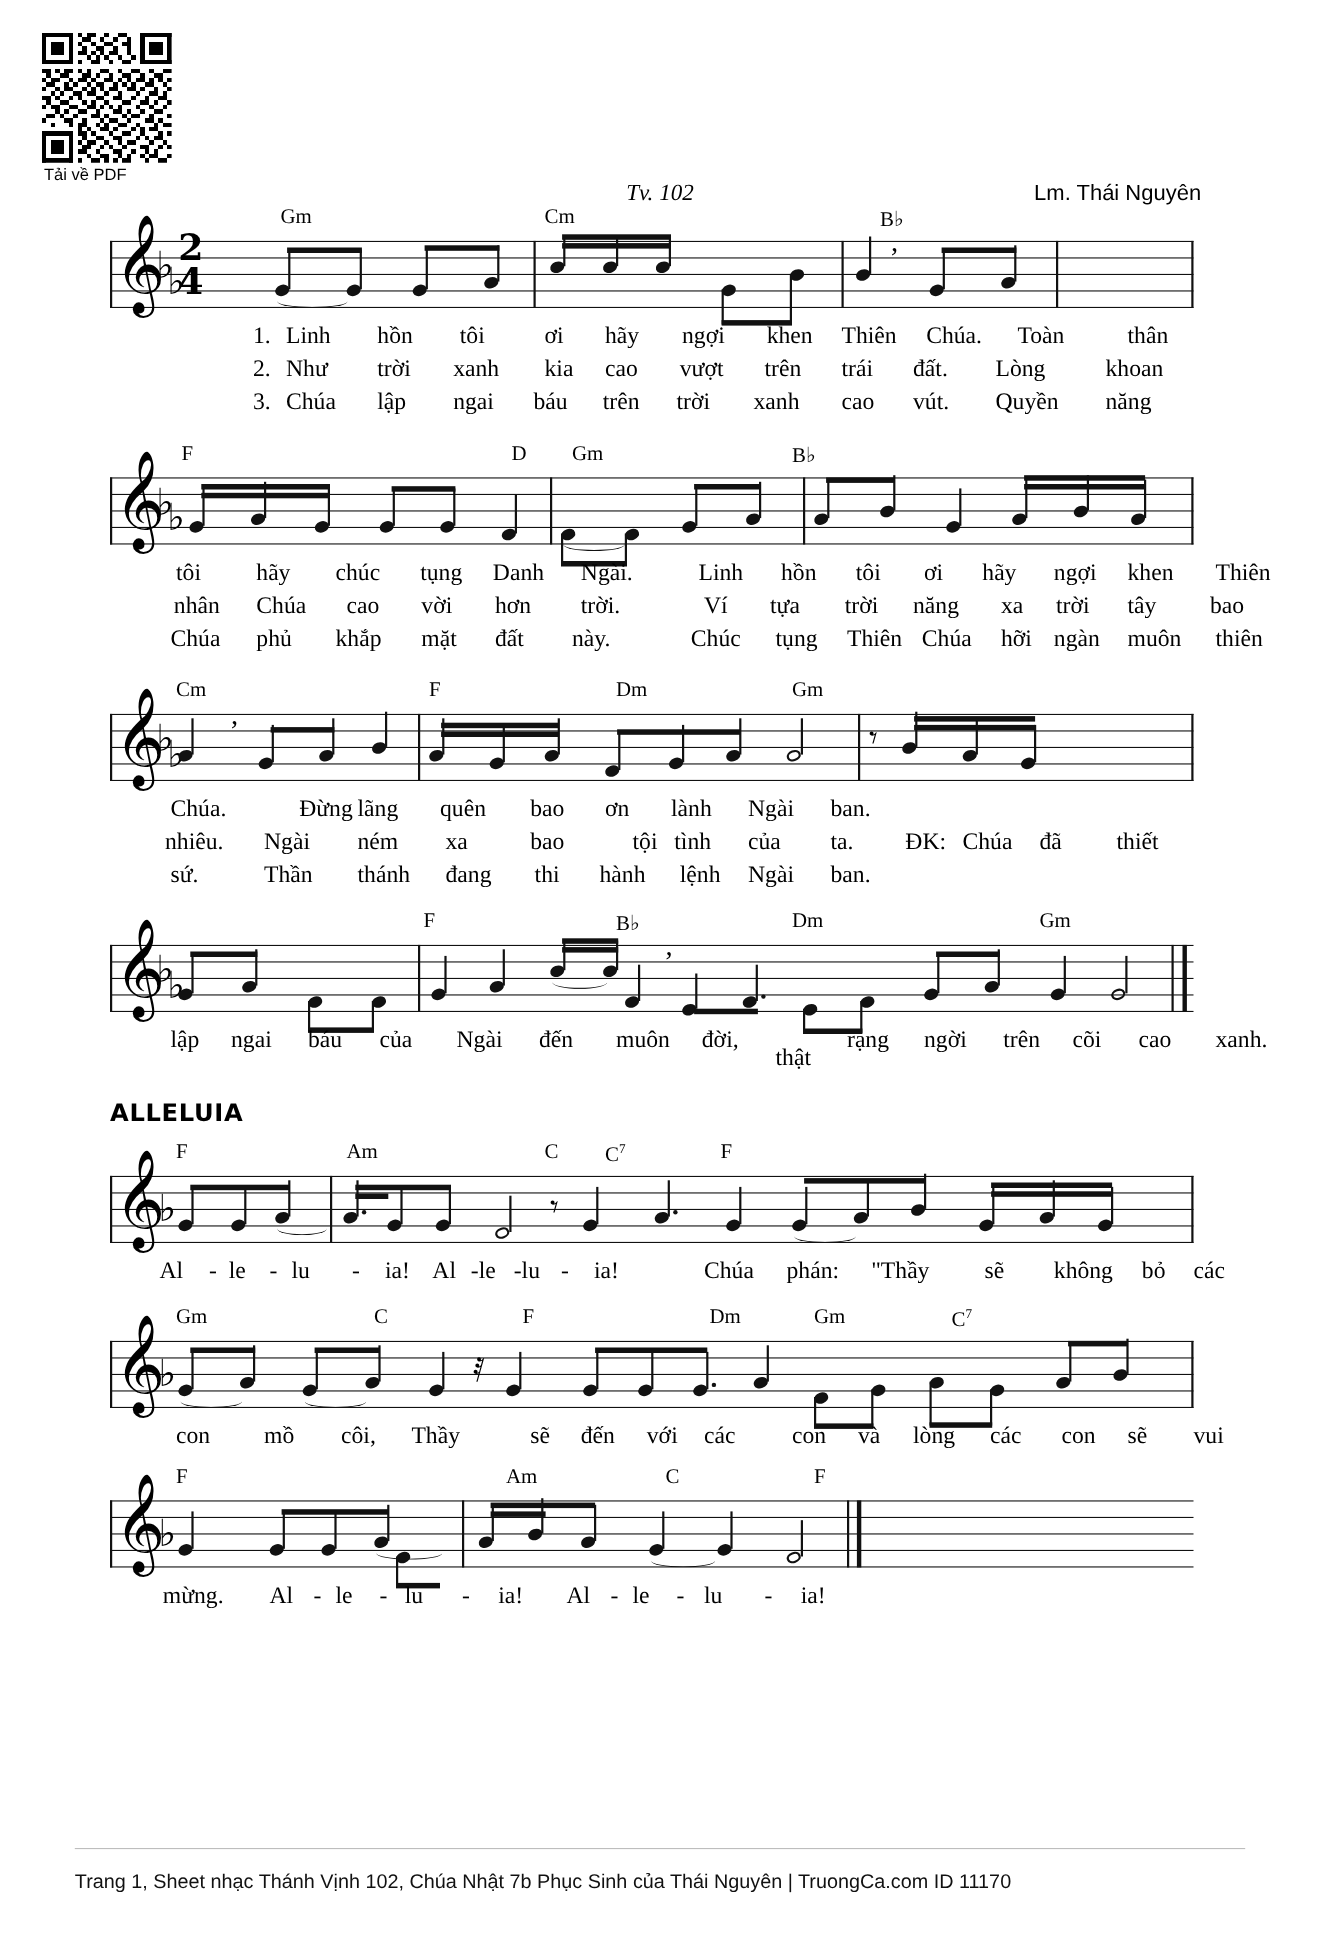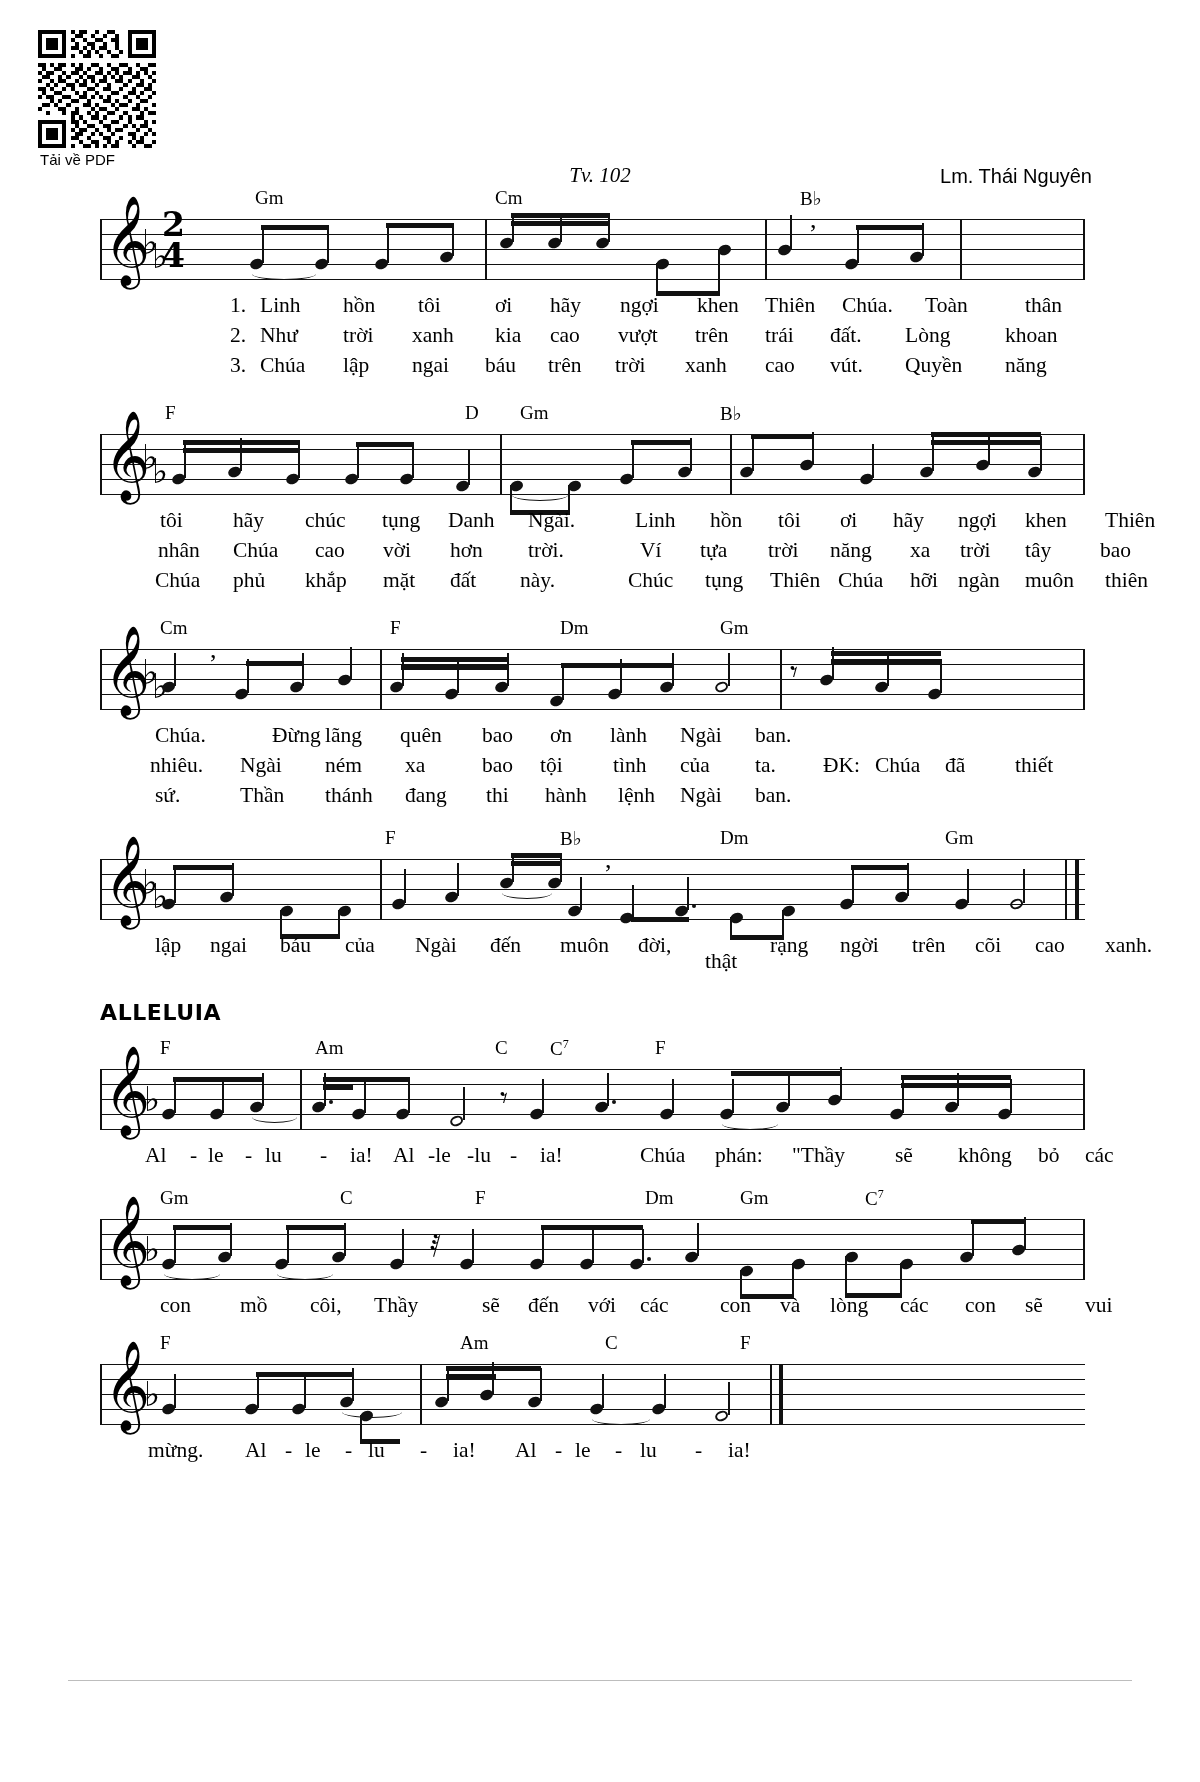--- a/index.html
+++ b/index.html
@@ -795,21 +795,21 @@
         <span class="w" style="left:510px;">lành</span>
         <span class="w" style="left:580px;">Ngài</span>
         <span class="w" style="left:655px;">ban.</span>
       </div>
       <div class="lyric-line">
         <span class="w" style="left:50px;">nhiêu.</span>
         <span class="w" style="left:140px;">Ngài</span>
         <span class="w" style="left:225px;">ném</span>
         <span class="w" style="left:305px;">xa</span>
         <span class="w" style="left:382px;">bao</span>
-        <span class="w" style="left:440px;">tội</span>
+        <span class="w" style="left:475px;">tội</span>
         <span class="w" style="left:513px;">tình</span>
         <span class="w" style="left:580px;">của</span>
         <span class="w" style="left:655px;">ta.</span>
         <span class="w" style="left:723px;">ĐK:</span>
         <span class="w" style="left:775px;">Chúa</span>
         <span class="w" style="left:845px;">đã</span>
         <span class="w" style="left:915px;">thiết</span>
       </div>
       <div class="lyric-line">
         <span class="w" style="left:55px;">sứ.</span>
@@ -1190,14 +1190,15 @@
         <span class="w" style="left:475px;">le</span>
         <span class="w" style="left:515px;">-</span>
         <span class="w" style="left:540px;">lu</span>
         <span class="w" style="left:595px;">-</span>
         <span class="w" style="left:628px;">ia!</span>
       </div>
     </div>
   </div>
 
   <div class="footer-rule"></div>
+  <div class="footer">Trang 1, Sheet nhạc Thánh Vịnh 102, Chúa Nhật 7b Phục Sinh của Thái Nguyên  | TruongCa.com ID 11170</div>
 
 </div>
 
 </body></html>

